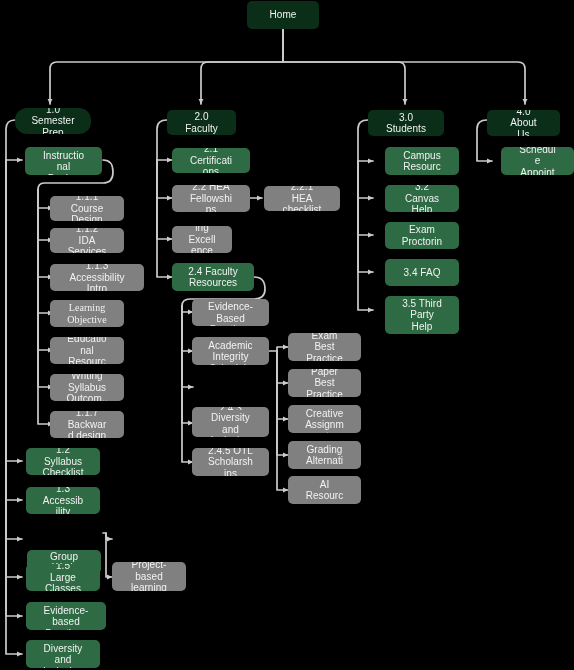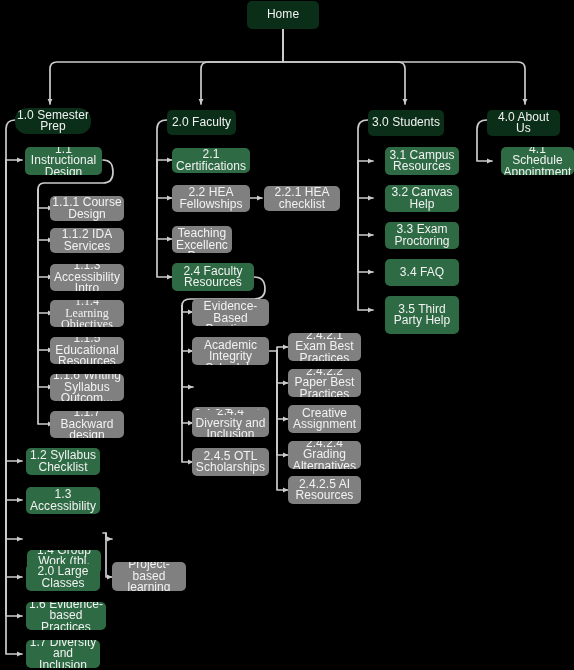--- a/index.html
+++ b/index.html
@@ -23,24 +23,24 @@
     pointer-events: none;
   }
   .node {
     position: absolute;
     display: flex;
     align-items: center;
     justify-content: center;
     text-align: center;
     border-radius: 5px;
     color: #f2f2f2;
-    font-size: 12px;
+    font-size: 10px;
     line-height: 11.5px;
     letter-spacing: 0.05px;
-    padding: 2px 2px;
+    padding: 2px 16px;
     overflow: hidden;
     word-break: break-word;
   }
   .lvl-root  { background: #0a2e18; }
   .lvl-top   { background: #0a2e18; }
   .lvl-mid   { background: #2e6b44; }
   .lvl-leaf  { background: #808080; }
 </style>
 </head>
 <body>
@@ -108,30 +108,30 @@
     </g>
   </svg>
 
   <div class="node lvl-root" style="left:247px; top:1px; width:72px; height:28px;">Home</div>
 
   <div class="node lvl-top" style="left:15px; top:108px; width:76px; height:26px;border-radius:12px;">1.0 Semester Prep</div>
   <div class="node lvl-mid" style="left:25px; top:147px; width:77px; height:28px;">1.1 Instructional Design</div>
 
   <div class="node lvl-leaf" style="left:50px; top:196px; width:74px; height:25px;">1.1.1 Course Design</div>
   <div class="node lvl-leaf" style="left:50px; top:228px; width:74px; height:25px;">1.1.2 IDA Services</div>
-  <div class="node lvl-leaf" style="left:50px; top:264px; width:74px; height:27px;">1.1.3 Accessibility Intro</div>
+  <div class="node lvl-leaf" style="left:50px; top:264px; width:94px; height:27px;">1.1.3 Accessibility Intro</div>
   <div class="node lvl-leaf" style="left:50px; top:300px; width:74px; height:27px;font-family:Liberation Serif, serif;">1.1.4 Learning Objectives</div>
   <div class="node lvl-leaf" style="left:50px; top:337px; width:74px; height:27px;">1.1.5 Educational Resources</div>
   <div class="node lvl-leaf" style="left:50px; top:374px; width:74px; height:27px;">1.1.6 Writing Syllabus Outcom...</div>
   <div class="node lvl-leaf" style="left:50px; top:411px; width:74px; height:27px;">1.1.7 Backward design</div>
 
   <div class="node lvl-mid" style="left:26px; top:448px; width:74px; height:27px;">1.2 Syllabus Checklist</div>
   <div class="node lvl-mid" style="left:26px; top:487px; width:74px; height:27px;">1.3 Accessibility</div>
   <div class="node lvl-mid" style="left:27px; top:525px; width:74px; height:24px;margin-top:25px;">1.4 Group Work (tbl, pbl)</div>
-  <div class="node lvl-mid" style="left:26px; top:564px; width:74px; height:27px;">2.0 Large Classes</div>
+  <div class="node lvl-mid" style="left:26px; top:564px; width:74px; height:27px;">1.5 Large Classes</div>
   <div class="node lvl-leaf" style="left:112px; top:562px; width:74px; height:29px;">Project-based learning</div>
   <div class="node lvl-mid" style="left:26px; top:602px; width:80px; height:28px;">1.6 Evidence-based Practices</div>
   <div class="node lvl-mid" style="left:26px; top:640px; width:74px; height:28px;">1.7 Diversity and Inclusion</div>
 
   <div class="node lvl-top" style="left:167px; top:110px; width:69px; height:25px;">2.0 Faculty</div>
   <div class="node lvl-mid" style="left:172px; top:148px; width:78px; height:25px;">2.1 Certifications</div>
   <div class="node lvl-leaf" style="left:172px; top:185px; width:78px; height:27px;">2.2 HEA Fellowships</div>
   <div class="node lvl-leaf" style="left:264px; top:186px; width:76px; height:25px;">2.2.1 HEA checklist</div>
   <div class="node lvl-leaf" style="left:172px; top:226px; width:60px; height:27px;">2.3 Teaching Excellence Progr...</div>
   <div class="node lvl-mid" style="left:172px; top:263px; width:82px; height:28px;">2.4 Faculty Resources</div>

